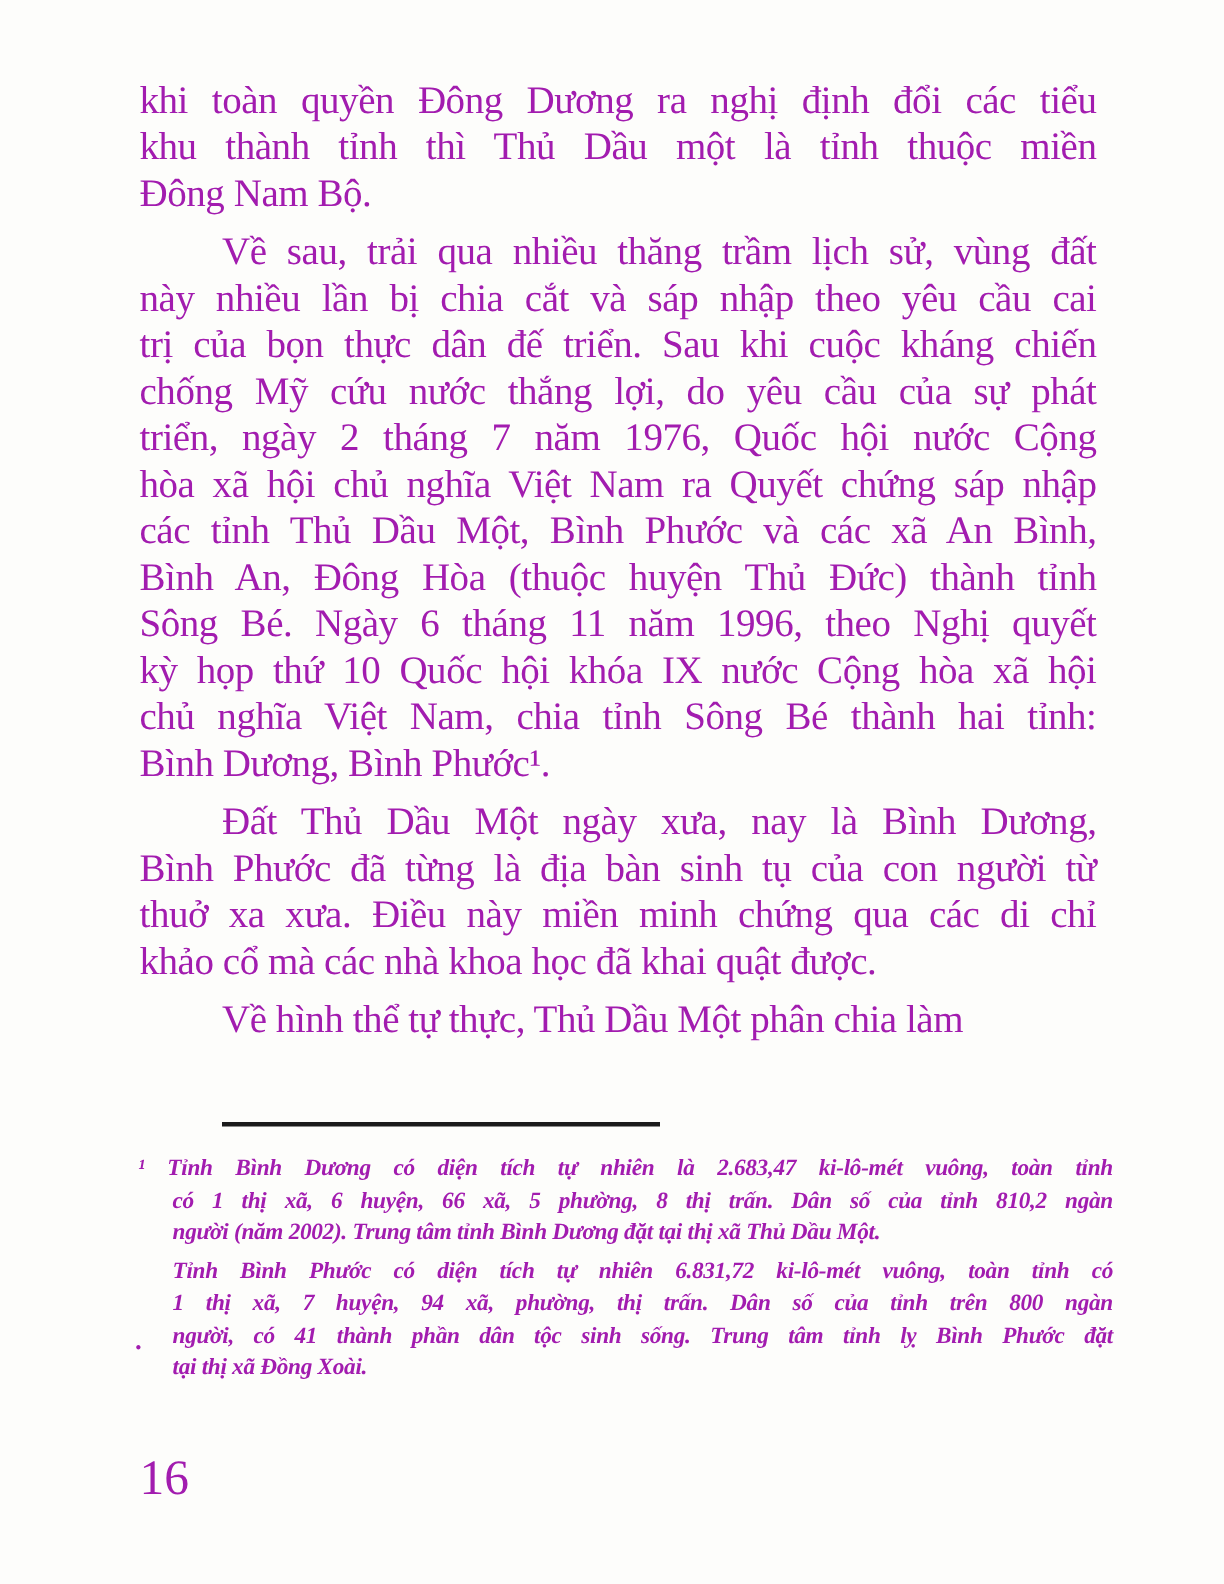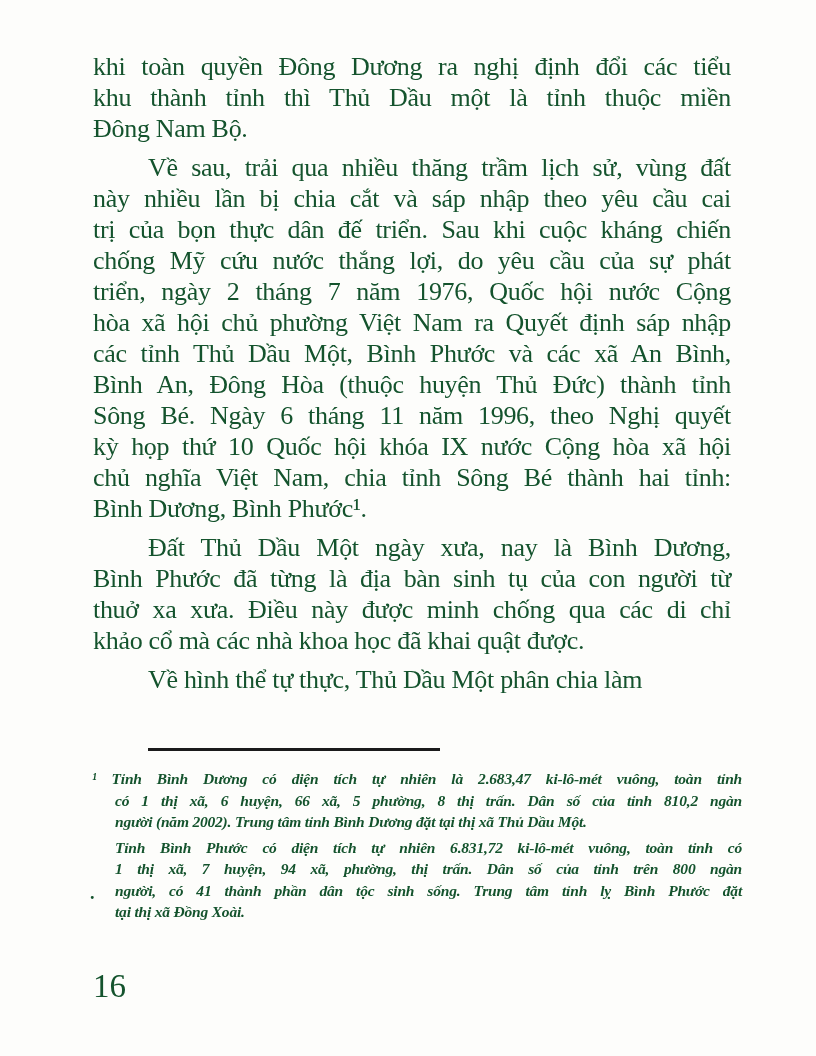--- a/index.html
+++ b/index.html
@@ -2,21 +2,21 @@
 <html><head>
 <meta charset="utf-8">
 <style>
   * { margin: 0; padding: 0; box-sizing: border-box; }
   html, body { background: #ffffff; }
   .page {
     position: relative;
     width: 816px;
     height: 1056px;
     background: #fdfdfb;
-    color: #14532d;
+    color: #a21caf;
     font-family: "Liberation Serif", "DejaVu Serif", serif;
     overflow: hidden;
   }
   
   .body-text {
     position: absolute;
     top: 51px;
     left: 93px;
     width: 638px;
     font-size: 26px;
@@ -85,32 +85,32 @@
         <div class="line">khi toàn quyền Đông Dương ra nghị định đổi các tiểu</div>
         <div class="line">khu thành tỉnh thì Thủ Dầu một là tỉnh thuộc miền</div>
         <div class="line">Đông Nam Bộ.</div>
       </div>
     <div class="para indent">
         <div class="line">Về sau, trải qua nhiều thăng trầm lịch sử, vùng đất</div>
         <div class="line">này nhiều lần bị chia cắt và sáp nhập theo yêu cầu cai</div>
         <div class="line">trị của bọn thực dân đế triển. Sau khi cuộc kháng chiến</div>
         <div class="line">chống Mỹ cứu nước thắng lợi, do yêu cầu của sự phát</div>
         <div class="line">triển, ngày 2 tháng 7 năm 1976, Quốc hội nước Cộng</div>
-        <div class="line">hòa xã hội chủ phường Việt Nam ra Quyết định sáp nhập</div>
+        <div class="line">hòa xã hội chủ nghĩa Việt Nam ra Quyết chứng sáp nhập</div>
         <div class="line">các tỉnh Thủ Dầu Một, Bình Phước và các xã An Bình,</div>
         <div class="line">Bình An, Đông Hòa (thuộc huyện Thủ Đức) thành tỉnh</div>
         <div class="line">Sông Bé. Ngày 6 tháng 11 năm 1996, theo Nghị quyết</div>
         <div class="line">kỳ họp thứ 10 Quốc hội khóa IX nước Cộng hòa xã hội</div>
         <div class="line">chủ nghĩa Việt Nam, chia tỉnh Sông Bé thành hai tỉnh:</div>
         <div class="line">Bình Dương, Bình Phước¹.</div>
       </div>
     <div class="para indent">
         <div class="line">Đất Thủ Dầu Một ngày xưa, nay là Bình Dương,</div>
         <div class="line">Bình Phước đã từng là địa bàn sinh tụ của con người từ</div>
-        <div class="line">thuở xa xưa. Điều này được minh chống qua các di chỉ</div>
+        <div class="line">thuở xa xưa. Điều này miền minh chứng qua các di chỉ</div>
         <div class="line">khảo cổ mà các nhà khoa học đã khai quật được.</div>
       </div>
     <div class="para indent">
         <div class="line">Về hình thể tự thực, Thủ Dầu Một phân chia làm</div>
       </div>
   </main>
 
   <div class="fn-rule"></div>
 
   <section class="footnotes">

